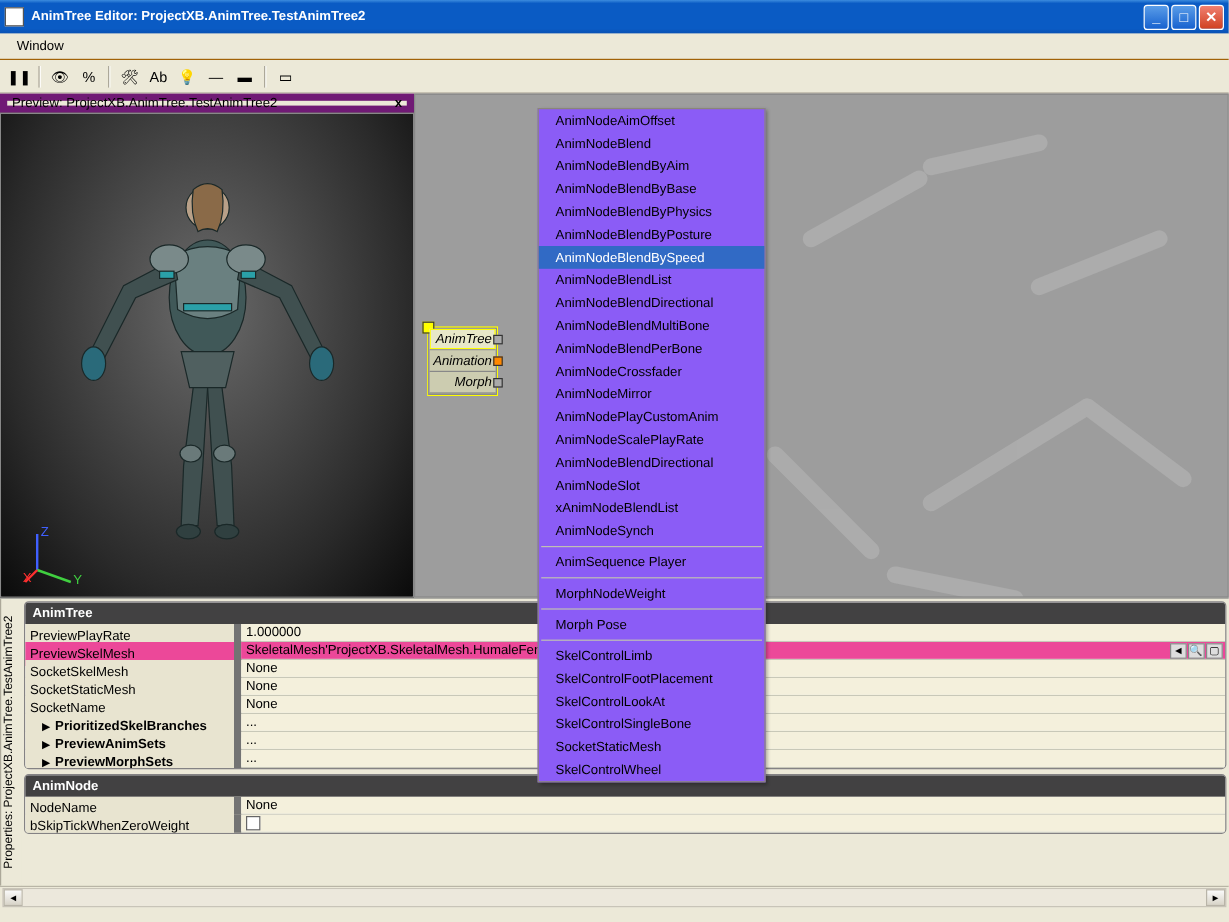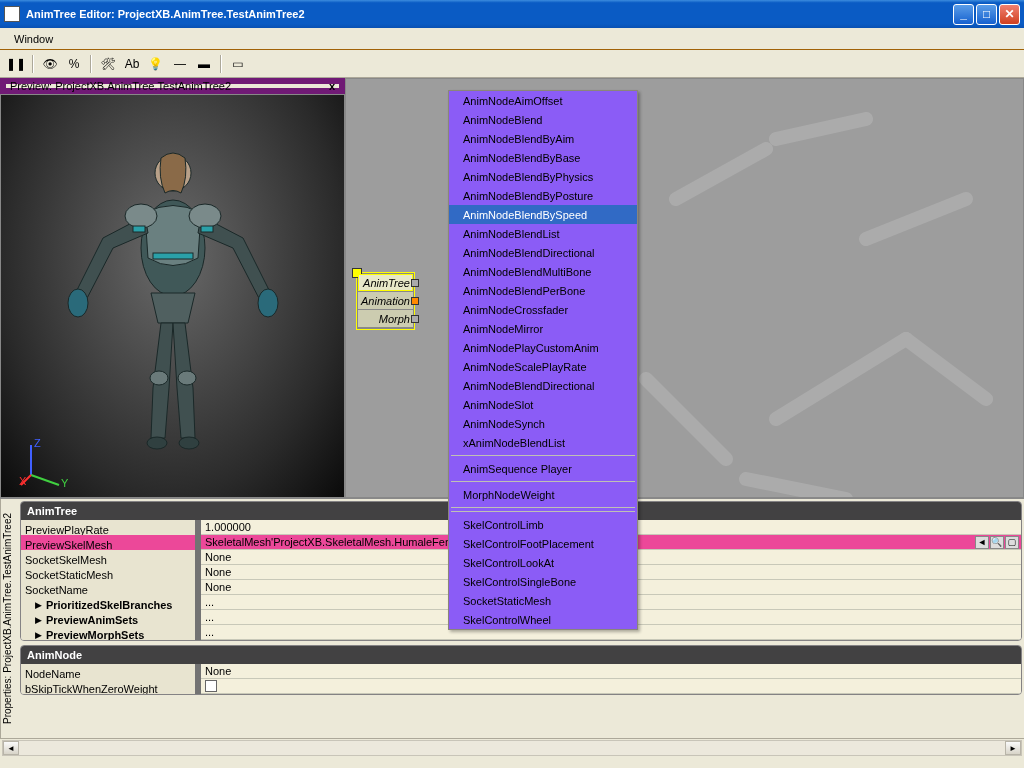--- a/index.html
+++ b/index.html
@@ -212,27 +212,28 @@
     <div class="cm-item">AnimNodeBlendList</div>
     <div class="cm-item">AnimNodeBlendDirectional</div>
     <div class="cm-item">AnimNodeBlendMultiBone</div>
     <div class="cm-item">AnimNodeBlendPerBone</div>
     <div class="cm-item">AnimNodeCrossfader</div>
     <div class="cm-item">AnimNodeMirror</div>
     <div class="cm-item">AnimNodePlayCustomAnim</div>
     <div class="cm-item">AnimNodeScalePlayRate</div>
     <div class="cm-item">AnimNodeBlendDirectional</div>
     <div class="cm-item">AnimNodeSlot</div>
+    <div class="cm-item">xAnimNodeBlendList</div>
     <div class="cm-item">AnimNodeSynch</div>
-    <div class="cm-item">xAnimNodeBlendList</div>
     <div class="cm-sep"></div>
     <div class="cm-item">AnimSequence Player</div>
     <div class="cm-sep"></div>
     <div class="cm-item">MorphNodeWeight</div>
     <div class="cm-sep"></div>
+    <div class="cm-item">Morph Pose</div>
     <div class="cm-sep"></div>
     <div class="cm-item">SkelControlLimb</div>
     <div class="cm-item">SkelControlFootPlacement</div>
     <div class="cm-item">SkelControlLookAt</div>
     <div class="cm-item">SkelControlSingleBone</div>
     <div class="cm-item">SocketStaticMesh</div>
     <div class="cm-item">SkelControlWheel</div>
   </div>
 
 <div class="props-area">

